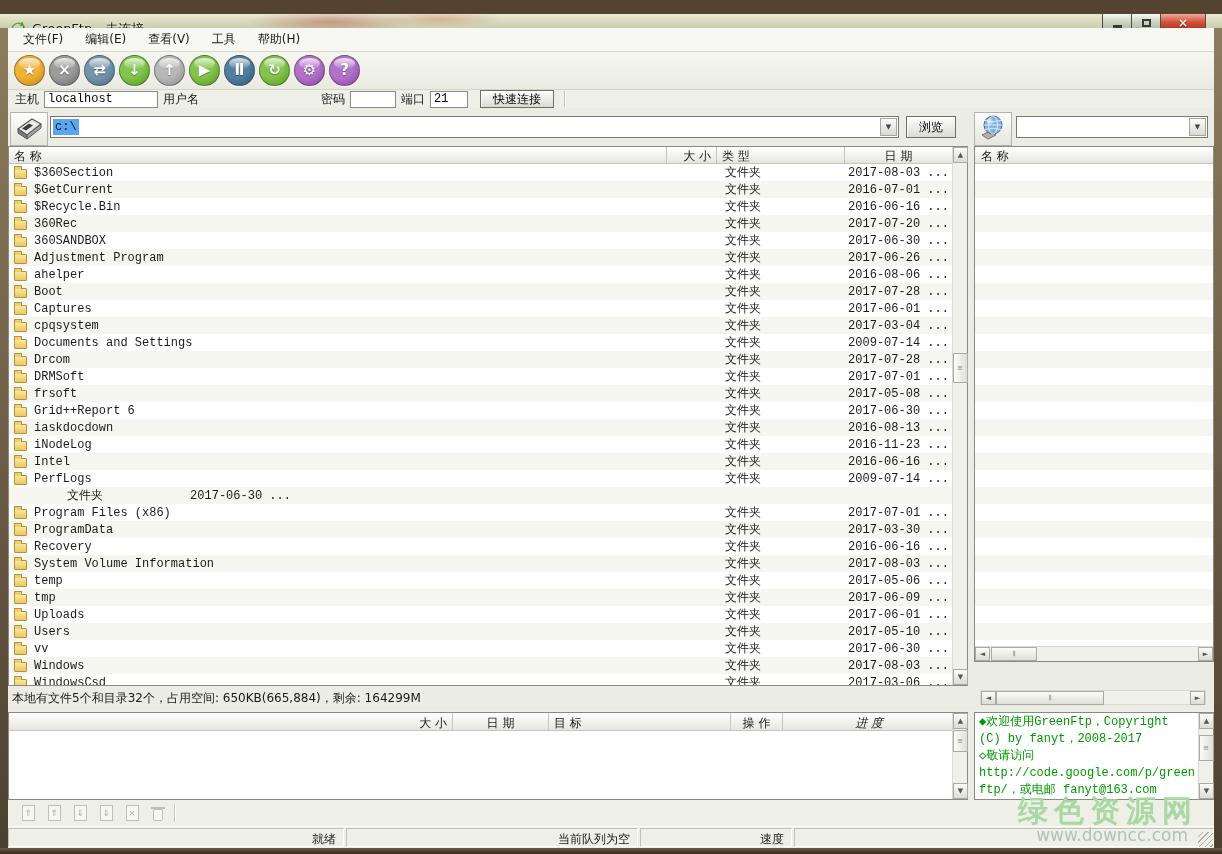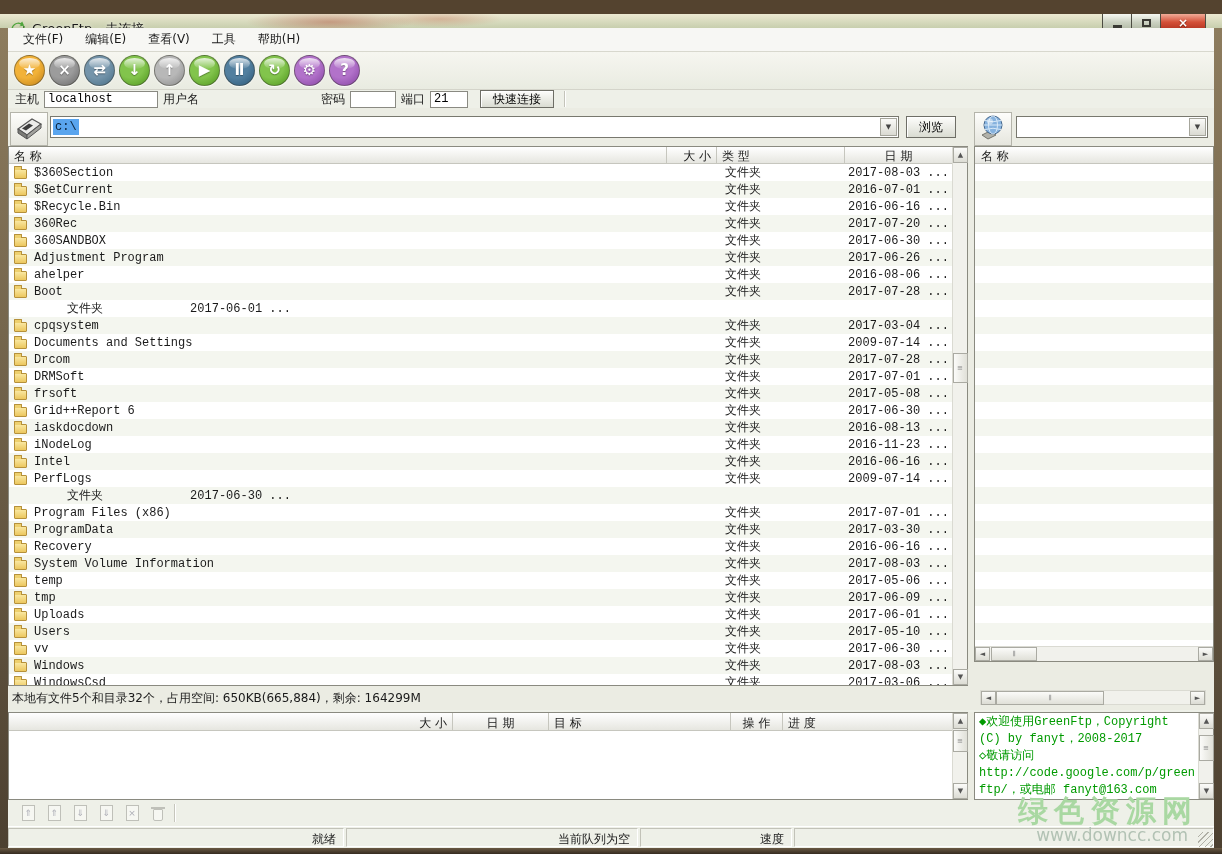--- a/index.html
+++ b/index.html
@@ -107,21 +107,21 @@
   .lstatus{position:absolute;left:4px;top:582px;width:950px;height:18px;white-space:nowrap;}
   .rhs2{position:absolute;left:972px;top:582px;width:226px;height:15px;background:#f1f1ec;border:1px solid #dadad2;}
 
   
   .queue{position:absolute;left:0;top:684px;width:1206px;height:88px;background:#ebece3;}
   .qbox{position:absolute;left:0;top:0;width:960px;height:88px;border:1px solid #8a8a80;background:#fff;}
   .qhead{position:absolute;left:0;top:0;right:15px;height:18px;display:flex;
     background:linear-gradient(#fff,#e6e6e0);border-bottom:1px solid #c6c6be;}
   .qcell{border-right:1px solid #c6c6be;padding:2px 5px;overflow:hidden;white-space:nowrap;}
   .qc0{width:388px;margin-top:48px;} .qc1{width:56px;text-align:right;} .qc2{width:96px;text-align:center;}
-  .qc3{width:182px;} .qc4{width:52px;text-align:center;} .qc5{width:105px;text-align:left;border-right:none;}
+  .qc3{width:182px;} .qc4{width:52px;text-align:center;} .qc5{width:105px;text-align:right;border-right:none;font-style:italic;}
   .qbody{position:absolute;left:0;top:18px;right:15px;bottom:0;background:#fff;}
   .log{position:absolute;left:966px;top:0;width:240px;height:88px;border:1px solid #8a8a80;background:#fff;}
   .log-lines{position:absolute;left:4px;top:1px;right:17px;bottom:1px;overflow:hidden;
     color:#009a00;font:12px "Liberation Mono",monospace;line-height:17px;white-space:nowrap;}
 
   
   .minibar{position:absolute;left:0;top:772px;width:1206px;height:26px;display:flex;align-items:center;
     gap:6px;padding-left:10px;background:#eef0e8;}
   .mini-btn{width:20px;height:20px;border:none;background:transparent;opacity:.55;padding:0;}
   .mini-page{display:block;width:13px;height:16px;margin:0 auto;border:1px solid #9a9a94;
@@ -334,20 +334,24 @@
           <div class="lrow">
             <span class="c-name">
               <i class="folder"></i>
               <span>Boot</span>
             </span>
             <span class="c-size"></span>
             <span class="c-type">文件夹</span>
             <span class="c-date">2017-07-28 ...</span>
           </div>
           <div class="lrow">
+            <span class="c-name">
+              <i class="folder"></i>
+              <span>Captures</span>
+            </span>
             <span class="c-size"></span>
             <span class="c-type">文件夹</span>
             <span class="c-date">2017-06-01 ...</span>
           </div>
           <div class="lrow">
             <span class="c-name">
               <i class="folder"></i>
               <span>cpqsystem</span>
             </span>
             <span class="c-size"></span>

